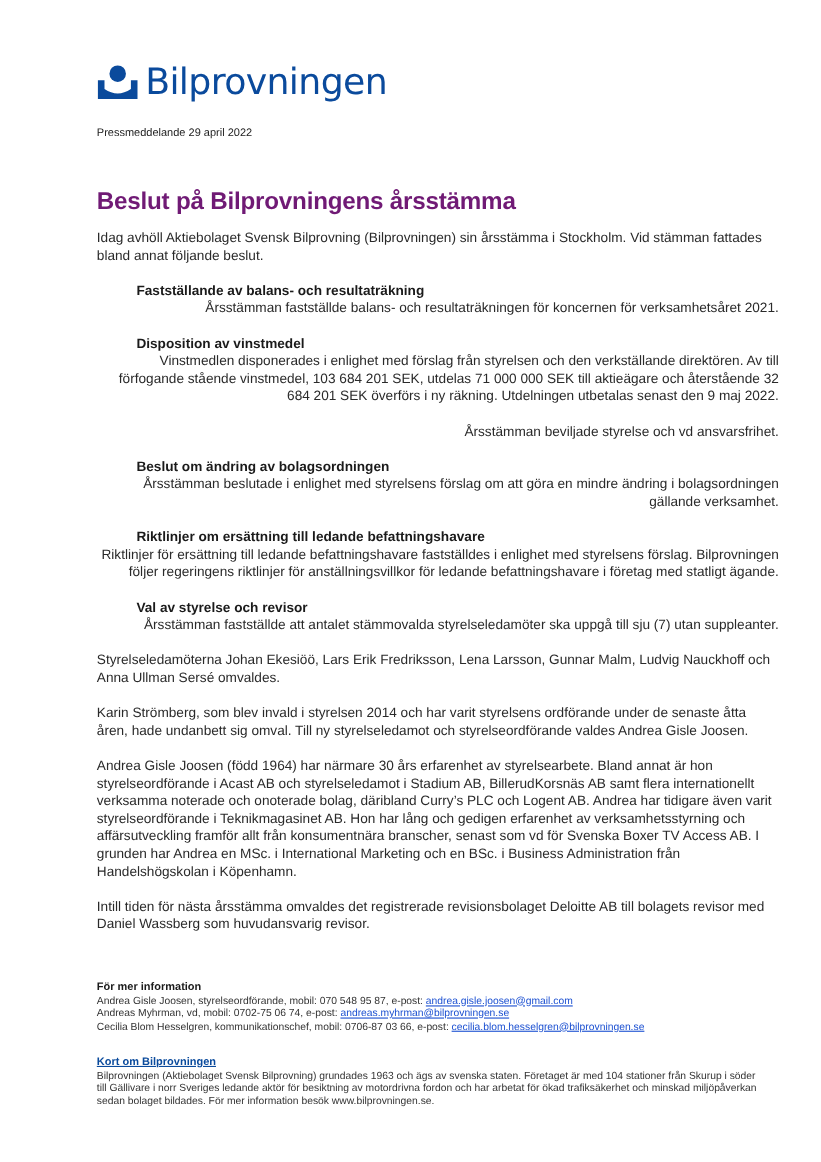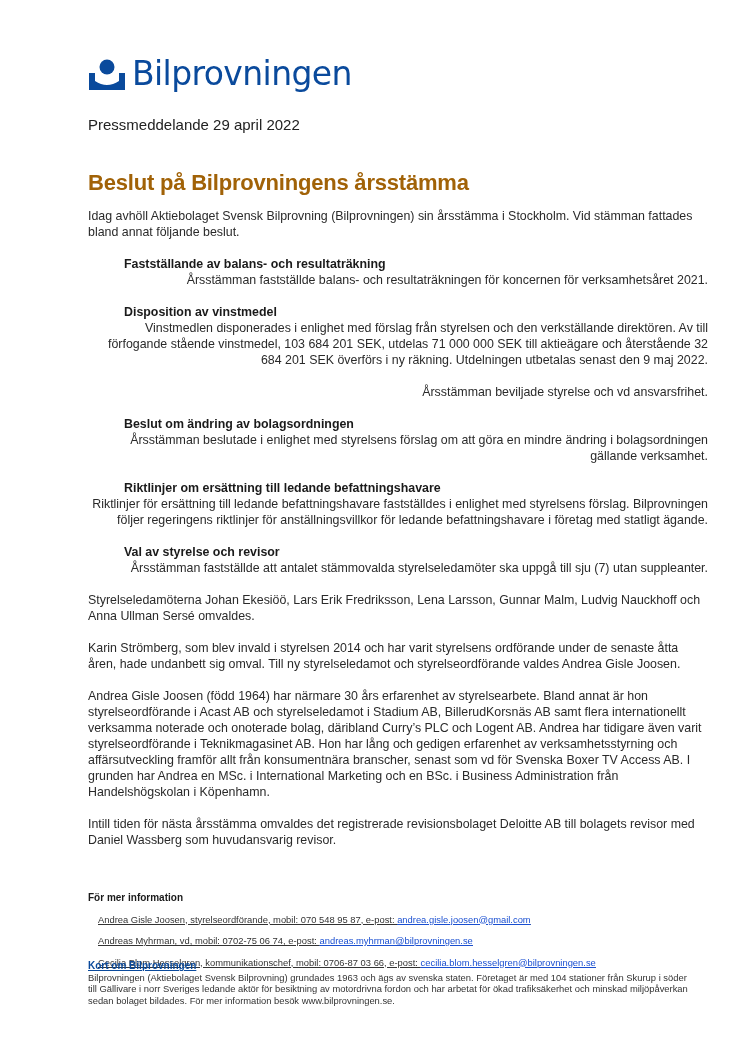--- a/index.html
+++ b/index.html
@@ -2,31 +2,31 @@
 <html><head>
   <meta charset="utf-8">
   <style>
     html, body { margin: 0; padding: 0; background: #ffffff; }
     body { width: 746px; height: 1056px; position: relative; overflow: hidden;
       font-family: "Liberation Sans", "DejaVu Sans", sans-serif; color: #222; }
     .logo { position: absolute; left: 88px; top: 58px; display: flex; align-items: center; justify-content: space-between; }
     .logo svg { width: 38px; height: 32px; display: block; }
     .logo-text { font-family: "DejaVu Sans", sans-serif; font-size: 33px; color: #0a4a9c;
       letter-spacing: -0.6px; margin-left: 6px; line-height: 1; position: relative; top: -1px; }
-    .pressdate { position: absolute; left: 88px; top: 116px; font-size: 15px; color: #222; }
+    .pressdate { position: absolute; left: 88px; top: 116px; font-size: 10px; color: #222; }
     .title { position: absolute; left: 88px; top: 170px; font-size: 22px; font-weight: bold;
-      color: #a16207; margin: 0; letter-spacing: -0.2px; }
+      color: #701a75; margin: 0; letter-spacing: -0.2px; }
     .body { position: absolute; left: 88px; top: 208px; width: 620px; font-size: 12.4px; line-height: 16px; color: #2a2a2a; }
     .body p { margin: 0 0 16px 0; }
     .body h3 { margin: 0; font-size: 12.4px; font-weight: bold; color: #1a1a1a; line-height: 16px; padding-left: 36px; }
     .sec { margin-bottom: 16px; }
     .sec p { margin: 0; text-align: right; }
     .footer { position: absolute; left: 88px; top: 892px; width: 620px; font-size: 9.4px; line-height: 11.5px; color: #333; }
     .footer h4 { margin: 0; font-size: 10px; font-weight: bold; color: #1a1a1a; }
-    .footer .row { margin: 10px; text-decoration: underline; }
+    .footer .row { margin: 0; }
     .footer a { color: #1a4fd1; text-decoration: underline; }
     .kort { position: absolute; left: 88px; top: 960px; width: 600px; font-size: 9.4px; line-height: 11.5px; color: #333; }
     .kort h4 { margin: 0; font-size: 10px; font-weight: bold; color: #0a4a9c; text-decoration: underline; }
     .kort p { margin: 0; }
   </style>
 </head>
 <body>
 
 <div class="logo">
   <svg viewBox="0 0 38 32">

